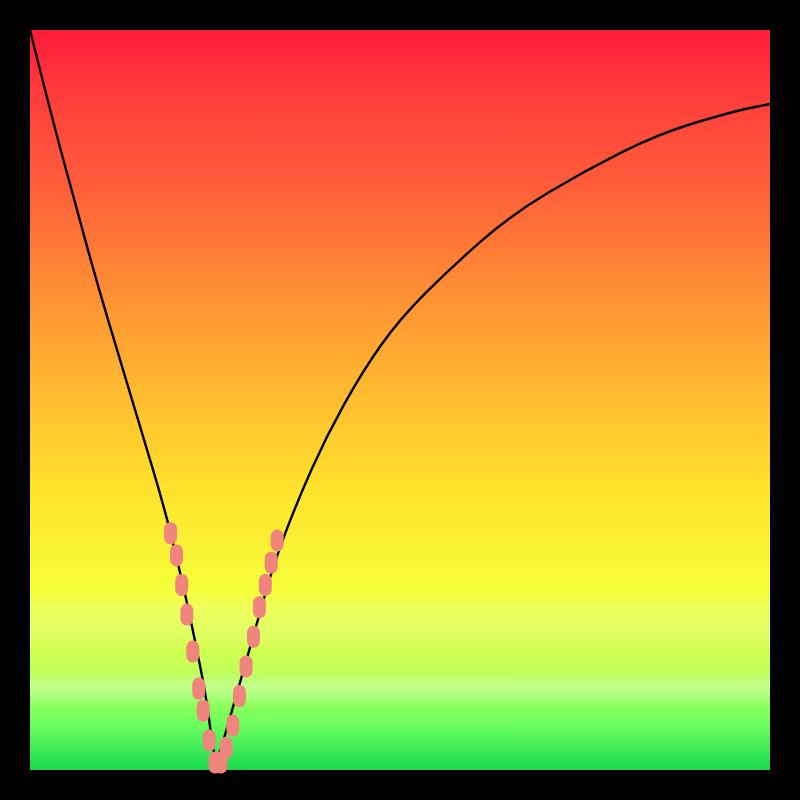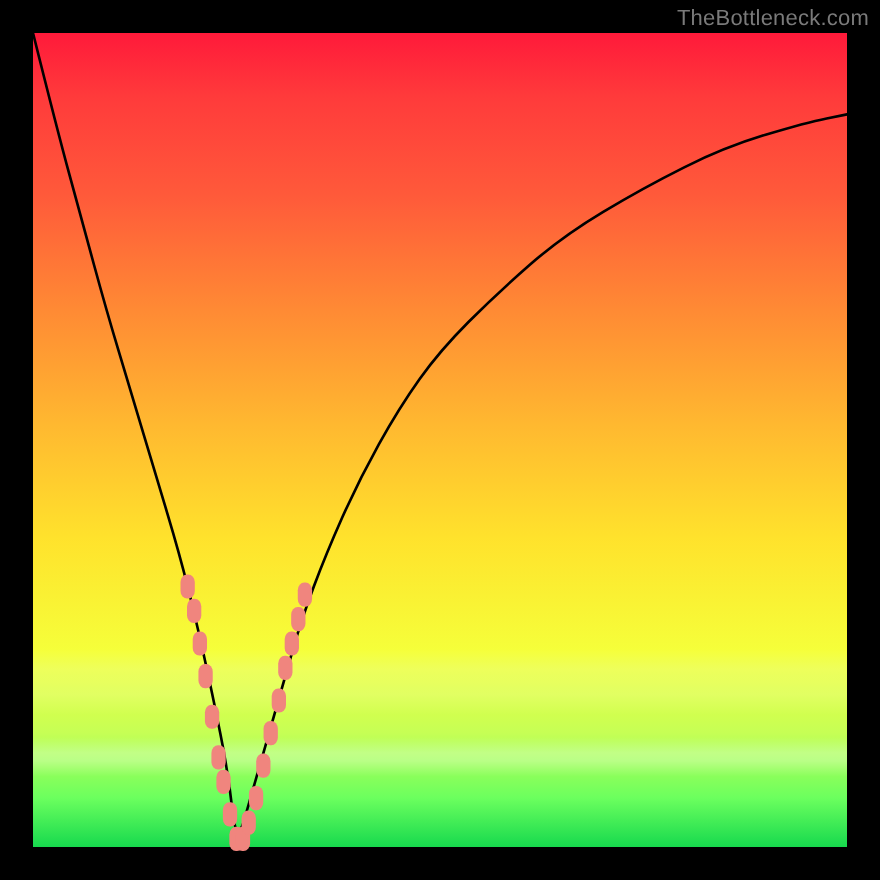--- a/index.html
+++ b/index.html
@@ -78,21 +78,20 @@
     top: 0;
     width: 740px;
     height: 740px;
     overflow: visible;
   }
 </style>
 </head>
 <body>
 
 <div class="stage">
-  <div class="watermark">TheBottleneck.com</div>
 
   <div class="plot-area">
     <div class="pale-band b1"></div>
     <div class="pale-band b2"></div>
 
     <svg class="curve" viewBox="0 0 740 740" preserveAspectRatio="none">
       <path id="curve-path" fill="none" stroke="#000000" stroke-width="2.4" stroke-linecap="round" stroke-linejoin="round" d="M 0.0 0.0 Q 22.2 88.8 33.3 129.5 Q 44.4 170.2 55.5 210.9 Q 66.6 251.6 77.7 288.6 Q 88.8 325.6 99.9 362.6 Q 111.0 399.6 122.1 436.6 Q 133.2 473.6 140.6 503.2 Q 148.0 532.8 155.4 566.1 Q 162.8 599.4 170.2 636.4 Q 177.6 673.4 181.3 706.7 Q 185.0 740.0 192.4 714.1 Q 199.8 688.2 207.2 662.3 Q 214.6 636.4 222.0 610.5 Q 229.4 584.6 236.8 558.7 Q 244.2 532.8 255.3 503.2 Q 266.4 473.6 281.2 440.3 Q 296.0 407.0 314.5 373.7 Q 333.0 340.4 351.5 314.5 Q 370.0 288.6 395.9 262.7 Q 421.8 236.8 451.4 210.9 Q 481.0 185.0 518.0 162.8 Q 555.0 140.6 592.0 122.1 Q 629.0 103.6 666.0 92.5 Q 703.0 81.4 721.5 77.7 T 740.0 74.0"></path>
       <g id="marker-group">
           <rect x="134.1" y="492.2" width="13" height="22" rx="6" ry="7" fill="#f0857e" stroke="#c24a4a" stroke-width="0"></rect>
           <rect x="140.0" y="514.4" width="13" height="22" rx="6" ry="7" fill="#f0857e" stroke="#c24a4a" stroke-width="0"></rect>

